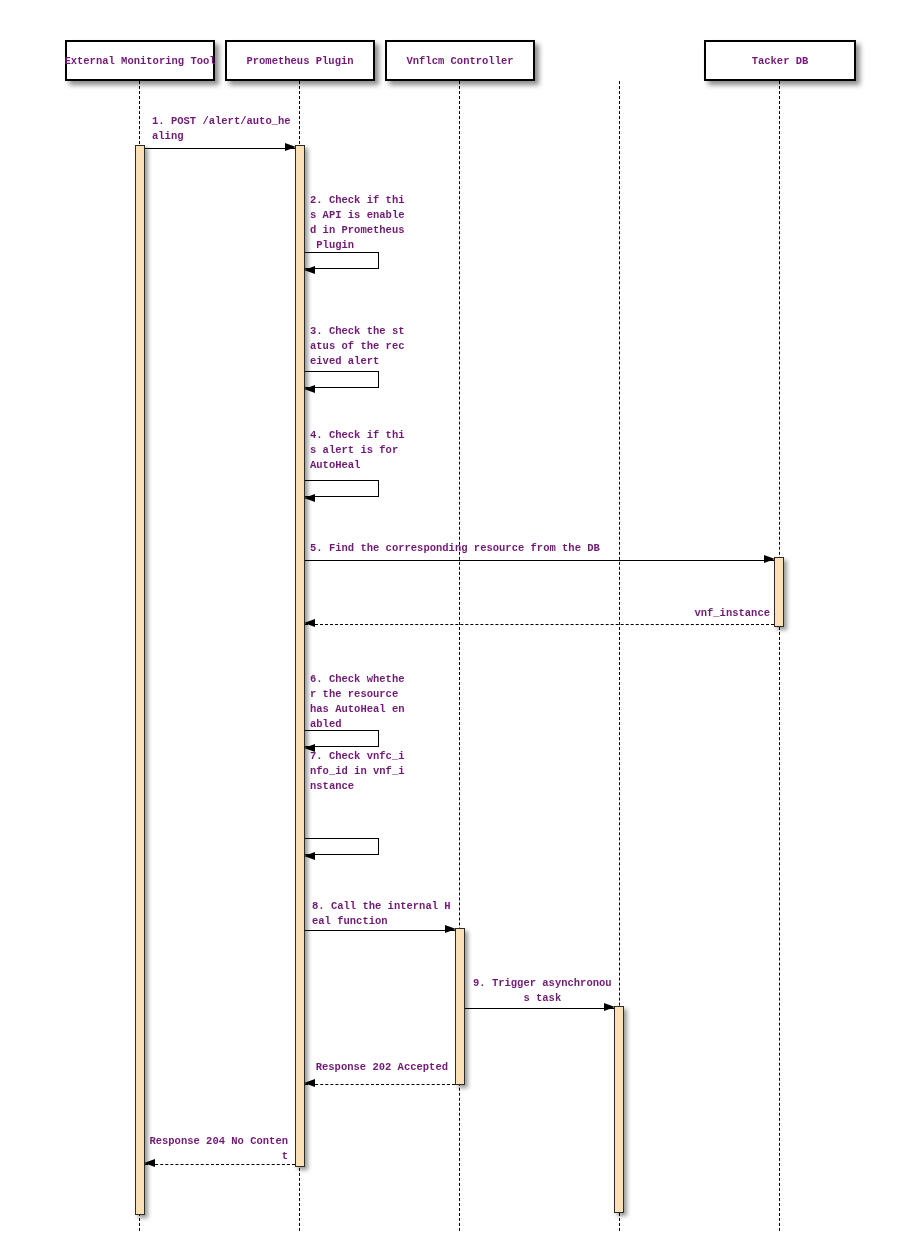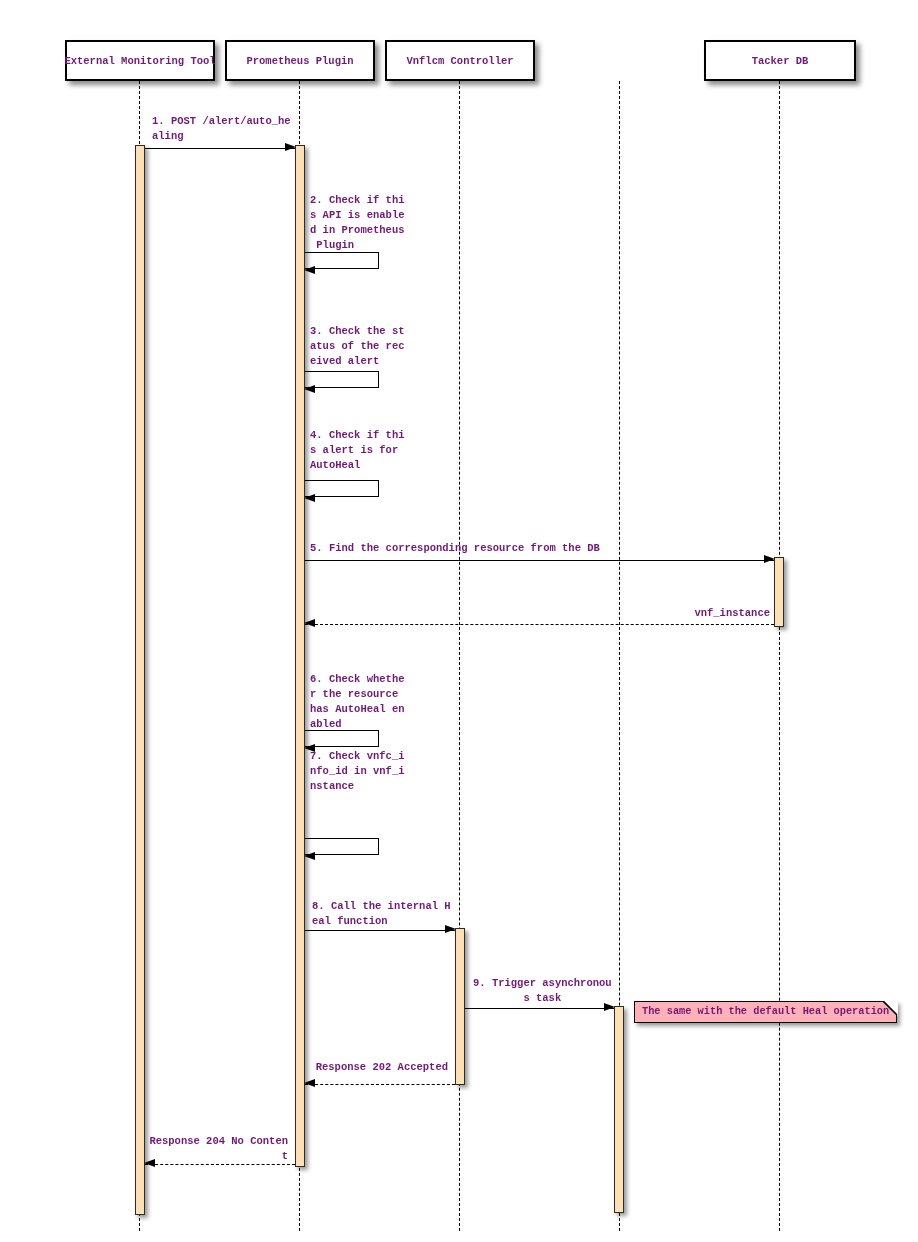--- a/index.html
+++ b/index.html
@@ -143,27 +143,20 @@
   <div class="arrow" style="left:305px;top:930px;width:150px;">
       <span class="head-right"></span>
     </div>
 
   <div class="msg-label" style="left:473px;top:976px;text-align:center;">9. Trigger asynchronou
 s task</div>
   <div class="arrow" style="left:465px;top:1008px;width:149px;">
       <span class="head-right"></span>
     </div>
 
-  <div class="note" style="left:634px;top:1001px;">
-    <span>The same with the default Heal operation</span>
-    <svg class="note-fold" width="15" height="15" viewBox="0 0 15 15">
-      <polygon points="0,0 15,15 15,0" fill="#ffffff"></polygon>
-      <line x1="0" y1="0" x2="14" y2="14" stroke="#000000" stroke-width="1.7"></line>
-    </svg>
-  </div>
 
   <div class="msg-label right" style="left:298px;top:1060px;width:150px;">Response 202 Accepted</div>
   <div class="arrow dashed" style="left:305px;top:1084px;width:150px;">
       <span class="head-left"></span>
     </div>
 
   <div class="msg-label right" style="left:138px;top:1134px;width:150px;">Response 204 No Conten
 t</div>
   <div class="arrow dashed" style="left:145px;top:1164px;width:150px;">
       <span class="head-left"></span>

